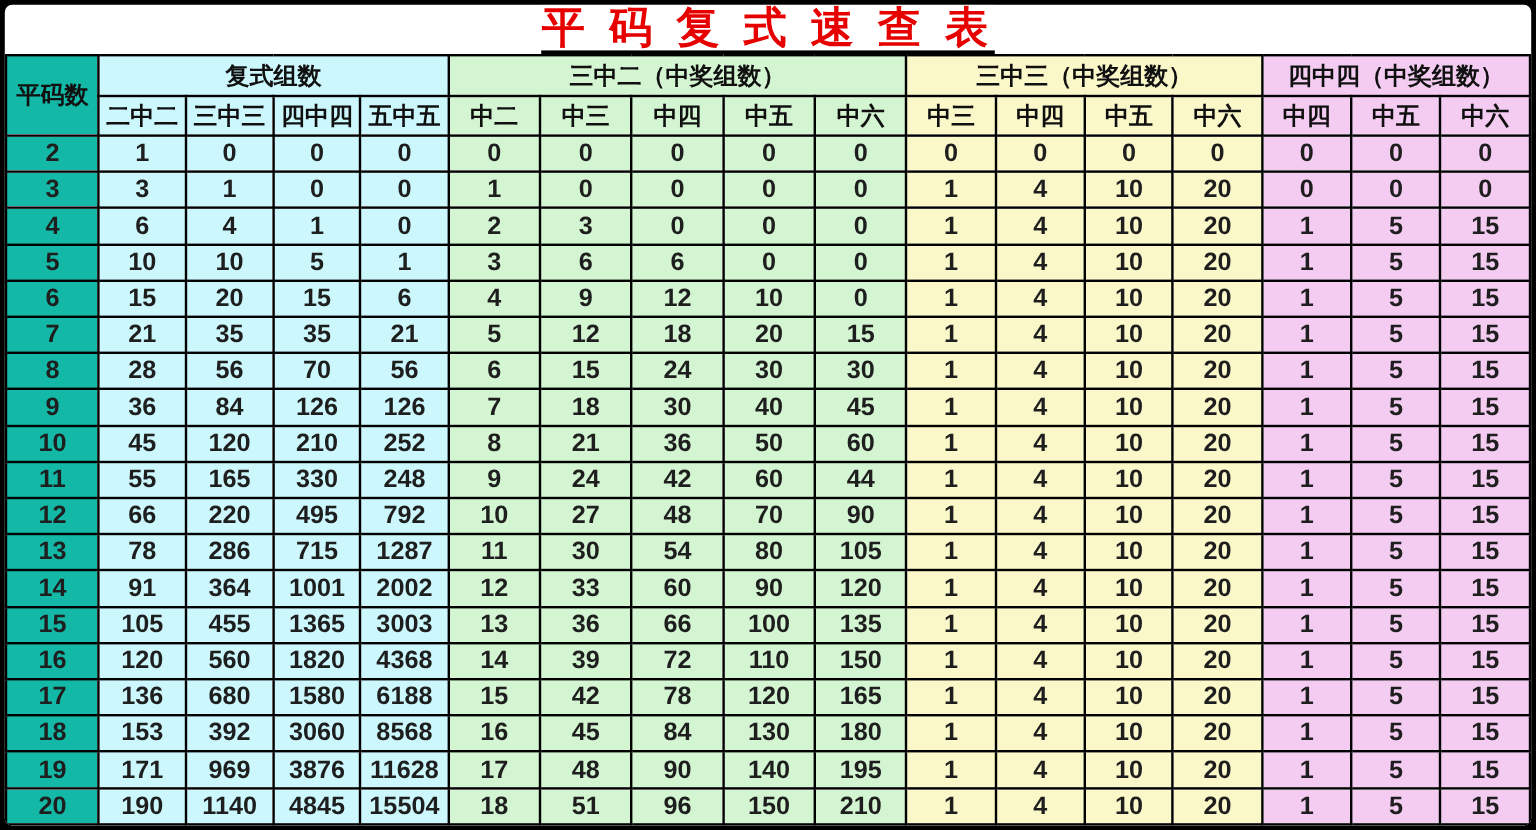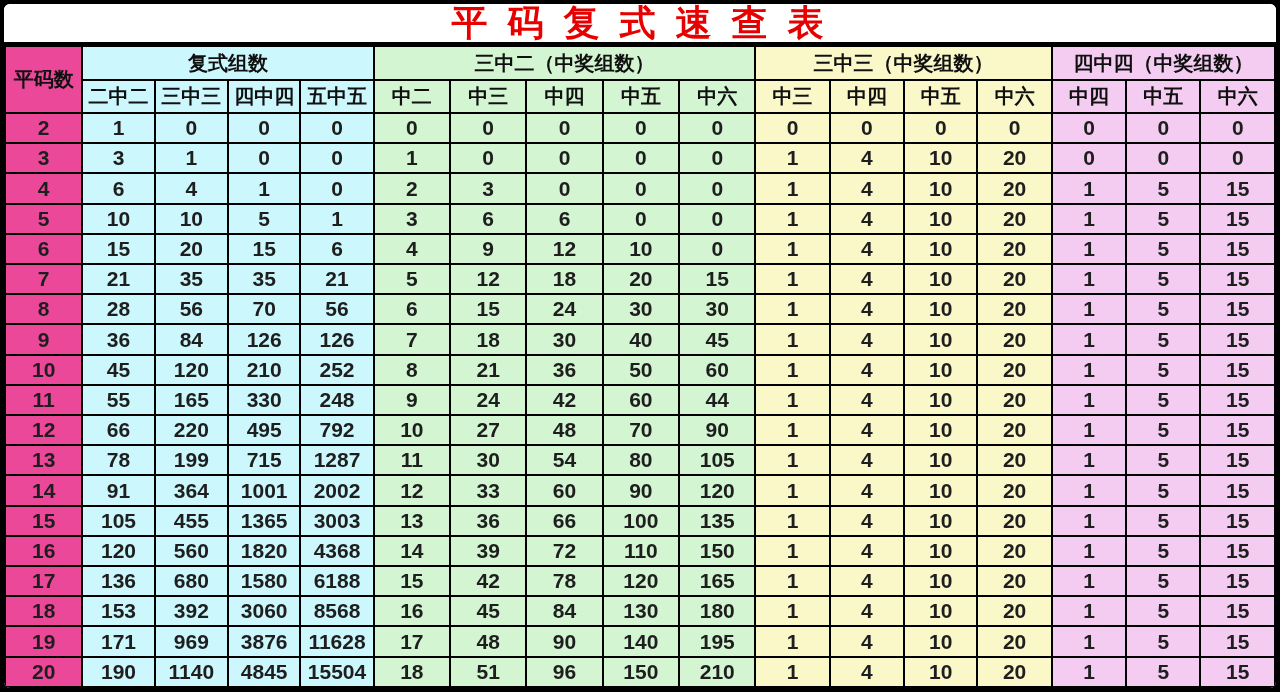--- a/index.html
+++ b/index.html
@@ -1,20 +1,20 @@
 <!DOCTYPE html>
 <html style="--c-title: #e60000; --c-text: #1e1e1e; --c-cyan: #ccf8fd; --c-green: #d3f5d1; --c-yellow: #faf7c9; --c-pink: #f4ccf2;"><head>
 <meta charset="utf-8">
 <style>
   html,body{margin:0;padding:0;background:#000;}
   body{width:1280px;height:692px;overflow:hidden;font-family:"Liberation Sans","DejaVu Sans",sans-serif;}
   .card{
     box-sizing:border-box;width:1280px;height:692px;background:#fff;
     border:4px solid #000;border-radius:10px;overflow:hidden;
-    display:flex;flex-direction:column;
+    display:flex;flex-direction:column;align-items:center;
   }
   .title-band{
     height:38px;flex:0 0 38px;display:flex;align-items:center;justify-content:center;
     border-bottom:3px solid #000;background:#fff;
   }
   .title-band .title{
     color:var(--c-title,#e60000);font-size:36px;font-weight:bold;letter-spacing:5px;
     line-height:1;white-space:nowrap;
   }
   table.grid{
@@ -22,21 +22,21 @@
   }
   .grid th,.grid td{
     border:2px solid #000;text-align:center;vertical-align:middle;
     padding:0;overflow:hidden;white-space:nowrap;
     color:var(--c-text,#1e1e1e);
   }
   .grid thead th{font-size:20px;font-weight:bold;color:#101010;}
   .grid thead tr.group-row{height:34px;}
   .grid thead tr.sub-row{height:33px;}
   .grid tbody td{font-size:21px;font-weight:bold;height:28px;}
-  .ncol{background:#ec4899;}
+  .ncol{background:#14b8a6;}
   .g0{background:var(--c-cyan,#ccf8fd);}
   .g1{background:var(--c-green,#d3f5d1);}
   .g2{background:var(--c-yellow,#faf7c9);}
   .g3{background:var(--c-pink,#f4ccf2);}
   .gb{border-left-width:3px;}
 </style>
 </head>
 <body>
 
 <div class="card">
@@ -297,21 +297,21 @@
           <td class="g2">4</td>
           <td class="g2">10</td>
           <td class="g2">20</td>
           <td class="g3 gb">1</td>
           <td class="g3">5</td>
           <td class="g3">15</td>
         </tr>
         <tr>
           <td class="ncol">13</td>
           <td class="g0 gb">78</td>
-          <td class="g0">199</td>
+          <td class="g0">286</td>
           <td class="g0">715</td>
           <td class="g0">1287</td>
           <td class="g1 gb">11</td>
           <td class="g1">30</td>
           <td class="g1">54</td>
           <td class="g1">80</td>
           <td class="g1">105</td>
           <td class="g2 gb">1</td>
           <td class="g2">4</td>
           <td class="g2">10</td>

